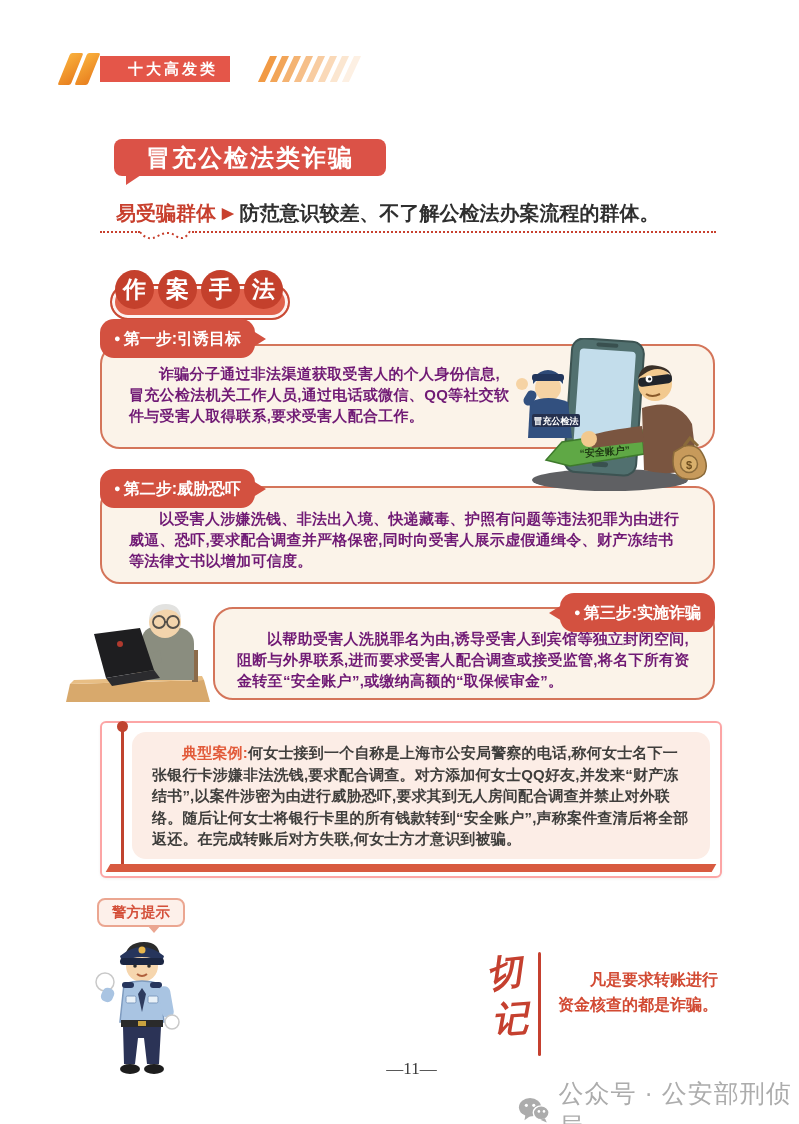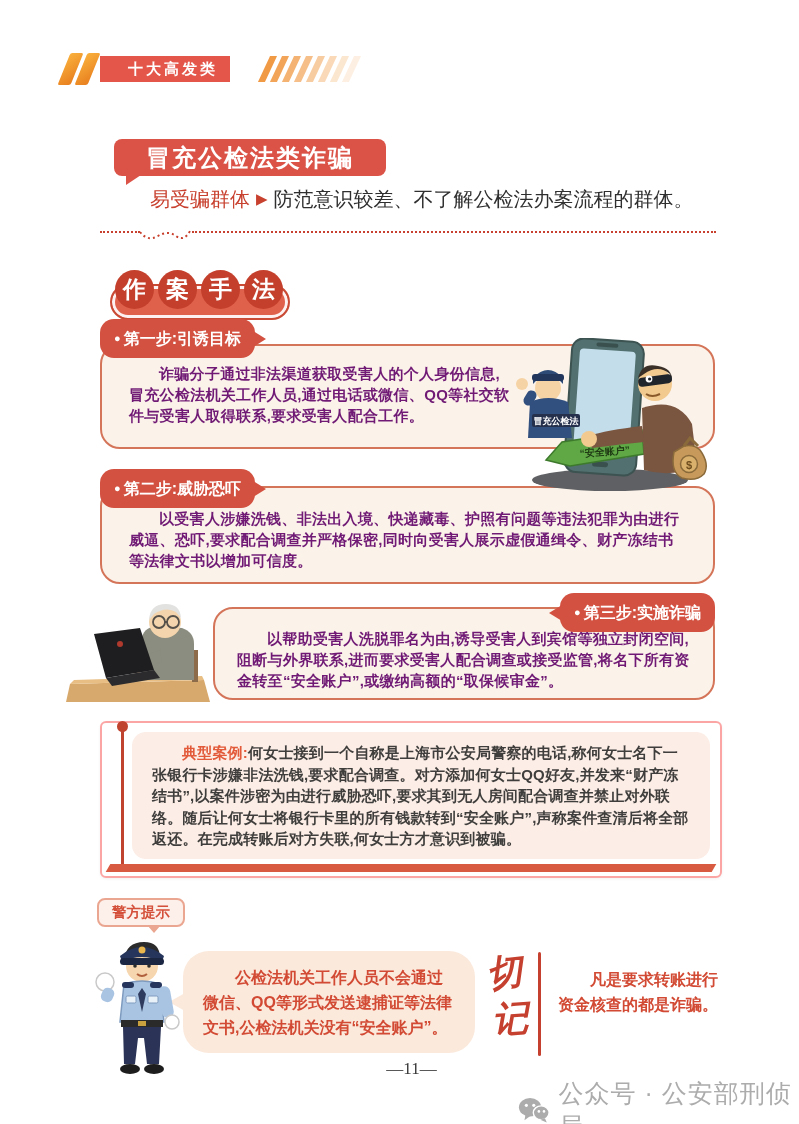--- a/index.html
+++ b/index.html
@@ -21,21 +21,21 @@
   .hdr-stripes span:nth-child(3){opacity:.72}.hdr-stripes span:nth-child(4){opacity:.60}
   .hdr-stripes span:nth-child(5){opacity:.48}.hdr-stripes span:nth-child(6){opacity:.36}
   .hdr-stripes span:nth-child(7){opacity:.24}.hdr-stripes span:nth-child(8){opacity:.14}
 
   
   .title-bubble{position:absolute;left:114px;top:139px;width:272px;height:37px;background:#DB5247;
                 border-radius:8px;color:#fff;font-size:24px;font-weight:bold;text-align:center;
                 line-height:37px;letter-spacing:2px;}
   .title-bubble::after{content:"";position:absolute;left:12px;bottom:-9px;width:0;height:0;
                 border-top:10px solid #DB5247;border-right:15px solid transparent;}
-  .subtitle{position:absolute;left:116px;top:186px;width:600px;font-size:20px;font-weight:normal;color:#2F2F2F;margin-left:34px;}
+  .subtitle{position:absolute;left:116px;top:200px;width:600px;font-size:20px;font-weight:bold;color:#2F2F2F;}
   .subtitle .red{color:#C8402E;}
   .subtitle .arrow{color:#C8402E;font-size:15px;margin:0 6px;vertical-align:2px;}
   .dotline{position:absolute;top:231px;height:0;border-top:2px dotted #C8402E;}
   .dl1{left:100px;width:40px;}
   .dl2{left:192px;width:524px;}
   .dot-wave{position:absolute;left:138px;top:226px;}
 
   
   .method-badge{position:absolute;left:110px;top:270px;width:180px;height:48px;}
   .method-pill{position:absolute;left:0;top:14px;width:176px;height:32px;background:#E0614B;
@@ -259,23 +259,20 @@
     <rect x="72" y="56" width="12" height="32" rx="6" fill="#A9C4E2" transform="rotate(-10 78 72)"></rect>
     <circle cx="84" cy="92" r="7" fill="#FFFFFF" stroke="#C9C9C9" stroke-width="1.5"></circle>
 
     <rect x="33" y="90" width="42" height="7" fill="#2A2A2A"></rect>
     <rect x="50" y="91" width="8" height="5" fill="#C9A23F"></rect>
     <path d="M35 97 L 73 97 L 71 134 L 59 134 L 56 108 L 50 108 L 47 134 L 36 134 Z" fill="#2B3356"></path>
     <ellipse cx="42" cy="139" rx="10" ry="5" fill="#1D1D1D"></ellipse>
     <ellipse cx="66" cy="139" rx="10" ry="5" fill="#1D1D1D"></ellipse>
   </svg>
 
-  <div class="tips-bubble">
-    <p>公检法机关工作人员不会通过微信、QQ等形式发送逮捕证等法律文书,公检法机关没有“安全账户”。</p>
-  </div>
 
   <div class="remember">
     <span class="ch ch1">切</span>
     <span class="ch ch2">记</span>
   </div>
   <div class="remember-divider"></div>
   <p class="remember-text">凡是要求转账进行资金核查的都是诈骗。</p>
 
   <div class="page-number">—11—</div>
   <div class="watermark">

